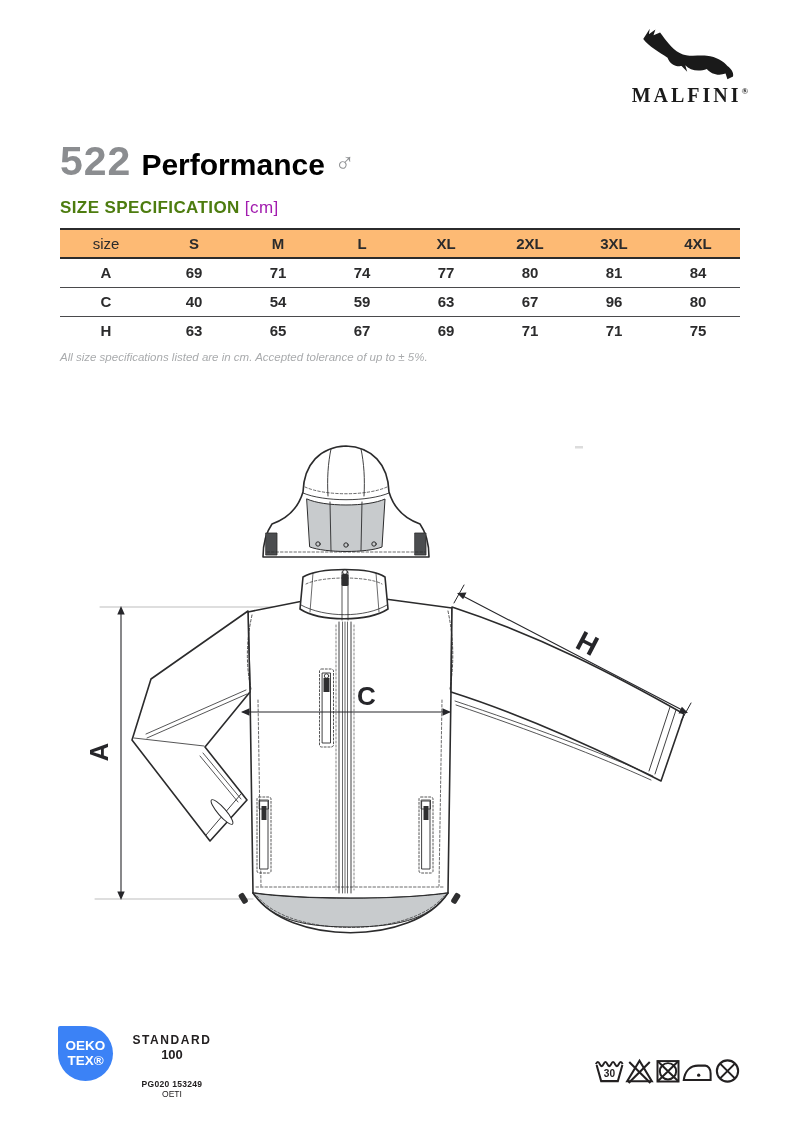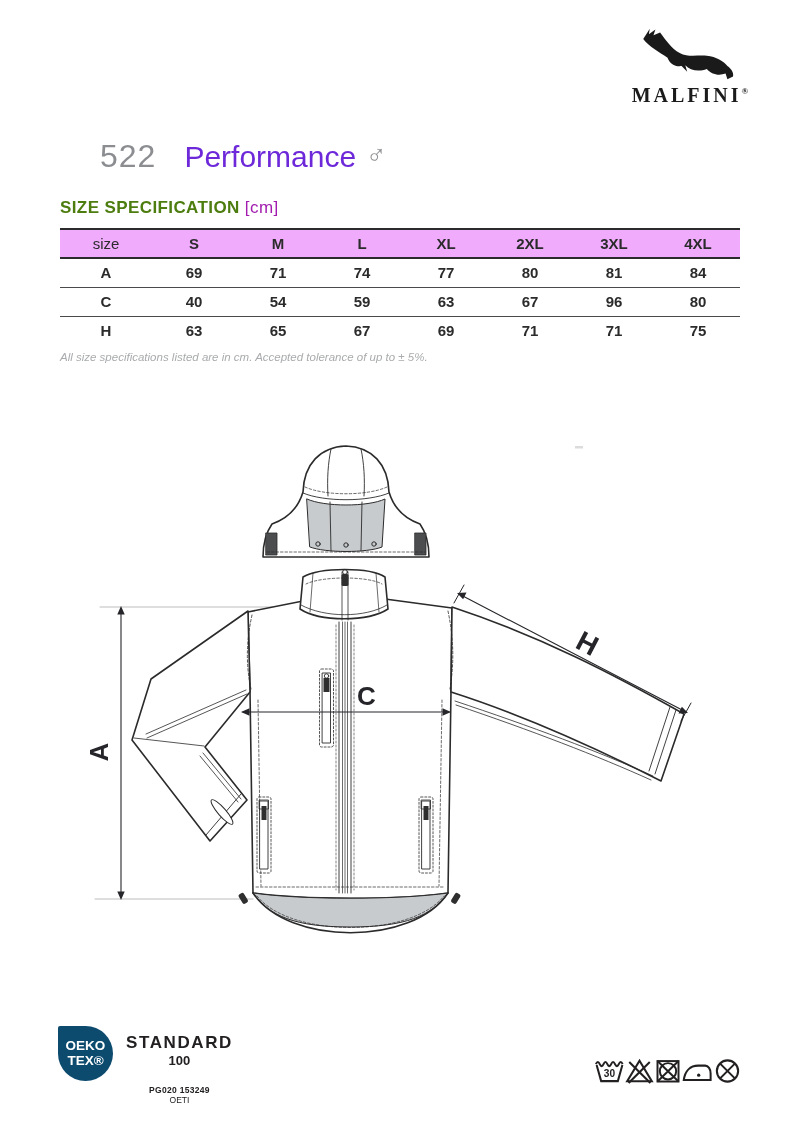--- a/index.html
+++ b/index.html
@@ -8,51 +8,51 @@
 
   
   .brand { position:absolute; left:615px; top:24px; width:150px; text-align:center; }
   .brand svg { display:block; margin:0 auto; }
   .brand-word { font-family:"Liberation Serif", serif; font-weight:bold; font-size:20px;
                 letter-spacing:3px; color:#1b1b1b; margin-top:2px; }
   .brand-word sup { font-size:9px; letter-spacing:0; }
 
   
   .title { position:absolute; left:60px; top:138px; display:flex; align-items:baseline; gap:10px; }
-  .title .code { font-size:32px; font-weight:normal; color:#8b8d90; letter-spacing:1px;margin-left:40px; }
-  .title .name { font-size:30px; font-weight:normal; color:#6d28d9;margin-left:18px; }
+  .title .code { font-size:41px; font-weight:bold; color:#8b8d90; letter-spacing:1px; }
+  .title .name { font-size:30px; font-weight:bold; color:#000000; }
   .title .gender { font-size:27px; color:#909294; position:relative; top:-3px; }
 
   
   .sec-head { position:absolute; left:60px; top:198px; font-size:17px; letter-spacing:0.4px; }
   .sec-head .t { font-weight:bold; color:#4d7c0f; }
   .sec-head .u { color:#a21caf; font-weight:normal; }
 
   
   table.sizes { position:absolute; left:60px; top:228px; width:680px; border-collapse:collapse;
                 border-top:2px solid #2b2b2c; }
   table.sizes th, table.sizes td { text-align:center; font-size:15px; color:#2b2b2c; height:29px; }
-  table.sizes thead th { background:#f0abfc; font-weight:bold; border-bottom:2px solid #2b2b2c; }
+  table.sizes thead th { background:#fdba74; font-weight:bold; border-bottom:2px solid #2b2b2c; }
   table.sizes thead th.first { font-weight:normal; }
   table.sizes td.rowlab { font-weight:bold; }
   table.sizes td { font-weight:600; border-bottom:1px solid #4a4a4c; }
   table.sizes tr:last-child td { border-bottom:none; }
   table.sizes col.c0 { width:92px; } table.sizes col.cx { width:84px; }
 
   .note { position:absolute; left:60px; top:351px; font-size:11.5px; font-style:italic; color:#a9abad; }
 
   .drawing { position:absolute; left:80px; top:433px; }
 
   
   .oeko { position:absolute; left:58px; top:1026px; display:flex; gap:13px; }
-  .oeko-mark { width:55px; height:55px; background:#0c4a6e; border-radius:2px 50% 50% 50%;
+  .oeko-mark { width:55px; height:55px; background:#3b82f6; border-radius:2px 50% 50% 50%;
                color:#fff; display:flex; flex-direction:column; align-items:center; justify-content:center;
                font-weight:bold; font-size:13.5px; line-height:1.1; }
   .oeko-text { padding-top:7px; text-align:center; color:#232021; min-width:92px; }
-  .oeko-text .std { font-size:17px; font-weight:bold; letter-spacing:1.6px; }
+  .oeko-text .std { font-size:12px; font-weight:bold; letter-spacing:1.6px; }
   .oeko-text .num { font-size:13px; font-weight:bold; }
   .oeko-text .code { font-size:8.5px; font-weight:bold; margin-top:17px; letter-spacing:0.3px; }
   .oeko-text .inst { font-size:8.5px; font-weight:normal;text-align:center; }
 
   
   .care { position:absolute; left:594px; top:1056px; display:flex; align-items:center; }
   .care svg { display:block; }
   .care .stroke { stroke:#232021; stroke-width:1.7; fill:none; }
   .care text { font-weight:bold; fill:#232021; font-family:"Liberation Sans", sans-serif; }
 </style>

